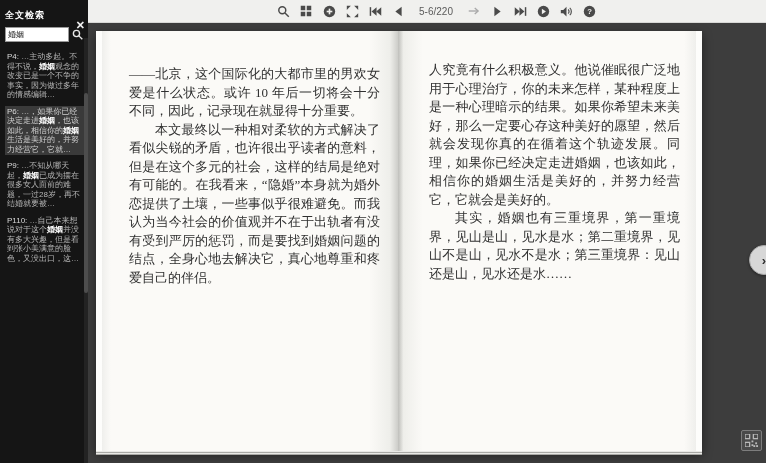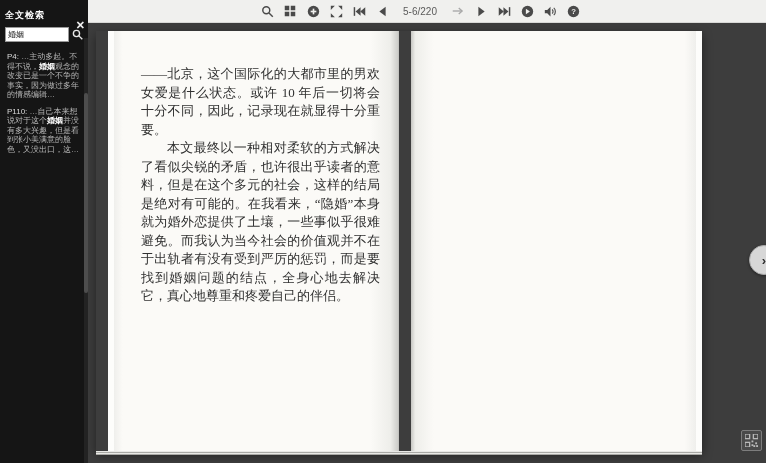--- a/index.html
+++ b/index.html
@@ -32,36 +32,36 @@
   }
   .sb-results li.selected{background:#3a3a3a;color:#cfcfcf;}
   .sb-results .pg{color:#d8d8d8;margin-top:42px;}
   .sb-results .hl{color:#ffffff;font-weight:bold;}
   .sb-scroll{position:absolute;right:0;top:38px;width:4px;height:425px;background:#232323;}
   .sb-thumb{position:absolute;left:0;top:55px;width:4px;height:200px;background:#4d4d4d;border-radius:2px;}
   
   .toolbar{
     position:absolute;left:88px;top:0;right:0;height:22px;
     background:#f0f0ee;border-bottom:1px solid #d8d8d6;
-    display:flex;align-items:center;
+    display:flex;align-items:center;padding-left:16px;
   }
   .tb-group{display:flex;align-items:center;gap:9px;margin-left:172px;}
   .tb-btn{display:inline-flex;align-items:center;justify-content:center;cursor:pointer;width:14px;height:14px;}
   .tb-btn svg{display:block;}
   .page-ind{
     font-size:10px;color:#5a5a5a;min-width:44px;text-align:center;cursor:text;
     font-family:"Liberation Sans",sans-serif;
   }
   
   .stage{position:absolute;left:88px;top:23px;right:0;bottom:0;background:#3d3d3d;}
   .book{
     position:absolute;left:8px;top:8px;width:606px;height:420px;display:flex;
     box-shadow:0 4px 10px rgba(0,0,0,.45);
   }
-  .page{position:relative;width:50%;height:100%;margin-left:12px;}
+  .page{position:relative;width:50%;height:100%;}
   .page-text{position:absolute;font-family:"Liberation Serif","DejaVu Serif",serif;
     font-size:13px;line-height:18.5px;color:#303030;text-align:justify;}
   .page-text p{margin:0;}
   .page-text p.indent{text-indent:2em;}
   .page.left{
     background:linear-gradient(to right,#efefec 0,#fbfaf7 3%,#fbfaf7 90%,#eeeeea 97%,#cfcfcb 99.5%,#bdbdb9 100%);
     border-left:6px solid;border-image:repeating-linear-gradient(to right,#fdfdfb 0 2px,#c9c9c5 2px 3px) 1;
   }
   .page.right{
     background:linear-gradient(to right,#c6c6c2 0,#eeeeea 1.5%,#fbfaf7 8%,#fbfaf7 96%,#efefec 100%);
@@ -100,20 +100,28 @@
       <svg width="11" height="11" viewBox="0 0 16 16" fill="none" stroke="#e8e8e8" stroke-width="2">
         <circle cx="6.5" cy="6.5" r="4.5"></circle>
           <line x1="10" y1="10" x2="15" y2="15"></line>
       </svg>
     </span>
   </div>
   <ul class="sb-results">
       <li>
     <span class="pg">P4: </span>
     <span class="tx">…主动多起。不得不说，<span class="hl">婚姻</span>观念的改变已是一个不争的事实，因为做过多年的情感编辑…</span>
+  </li>
+      <li class="selected">
+    <span class="pg">P6: </span>
+    <span class="tx">…，如果你已经决定走进<span class="hl">婚姻</span>，也该如此，相信你的<span class="hl">婚姻</span>生活是美好的，并努力经营它，它就…</span>
+  </li>
+      <li>
+    <span class="pg">P9: </span>
+    <span class="tx">…不知从哪天起，<span class="hl">婚姻</span>已成为摆在很多女人面前的难题，一过28岁，再不结婚就要被…</span>
   </li>
       <li>
     <span class="pg">P110: </span>
     <span class="tx">…自己本来想说对于这个<span class="hl">婚姻</span>并没有多大兴趣，但是看到张小美满意的脸色，又没出口，这…</span>
   </li>
     </ul>
   <div class="sb-scroll">
     <div class="sb-thumb"></div>
   </div>
 </aside>
@@ -205,20 +213,22 @@
 <div class="stage">
   <div class="book">
     <div class="page left">
       <div class="page-text">
           <p>——北京，这个国际化的大都市里的男欢女爱是什么状态。或许 10 年后一切将会十分不同，因此，记录现在就显得十分重要。</p>
           <p class="indent">本文最终以一种相对柔软的方式解决了看似尖锐的矛盾，也许很出乎读者的意料，但是在这个多元的社会，这样的结局是绝对有可能的。在我看来，“隐婚”本身就为婚外恋提供了土壤，一些事似乎很难避免。而我认为当今社会的价值观并不在于出轨者有没有受到严厉的惩罚，而是要找到婚姻问题的结点，全身心地去解决它，真心地尊重和疼爱自己的伴侣。</p>
         </div>
     </div>
     <div class="page right">
       <div class="page-text">
+          <p>人究竟有什么积极意义。他说催眠很广泛地用于心理治疗，你的未来怎样，某种程度上是一种心理暗示的结果。如果你希望未来美好，那么一定要心存这种美好的愿望，然后就会发现你真的在循着这个轨迹发展。同理，如果你已经决定走进婚姻，也该如此，相信你的婚姻生活是美好的，并努力经营它，它就会是美好的。</p>
+          <p class="indent">其实，婚姻也有三重境界，第一重境界，见山是山，见水是水；第二重境界，见山不是山，见水不是水；第三重境界：见山还是山，见水还是水……</p>
         </div>
     </div>
   </div>
 
   <div class="next-btn">
     <span>›</span>
   </div>
 
   <div class="qr-btn">
     <svg width="13" height="13" viewBox="0 0 14 14" fill="#b9b9b9">

